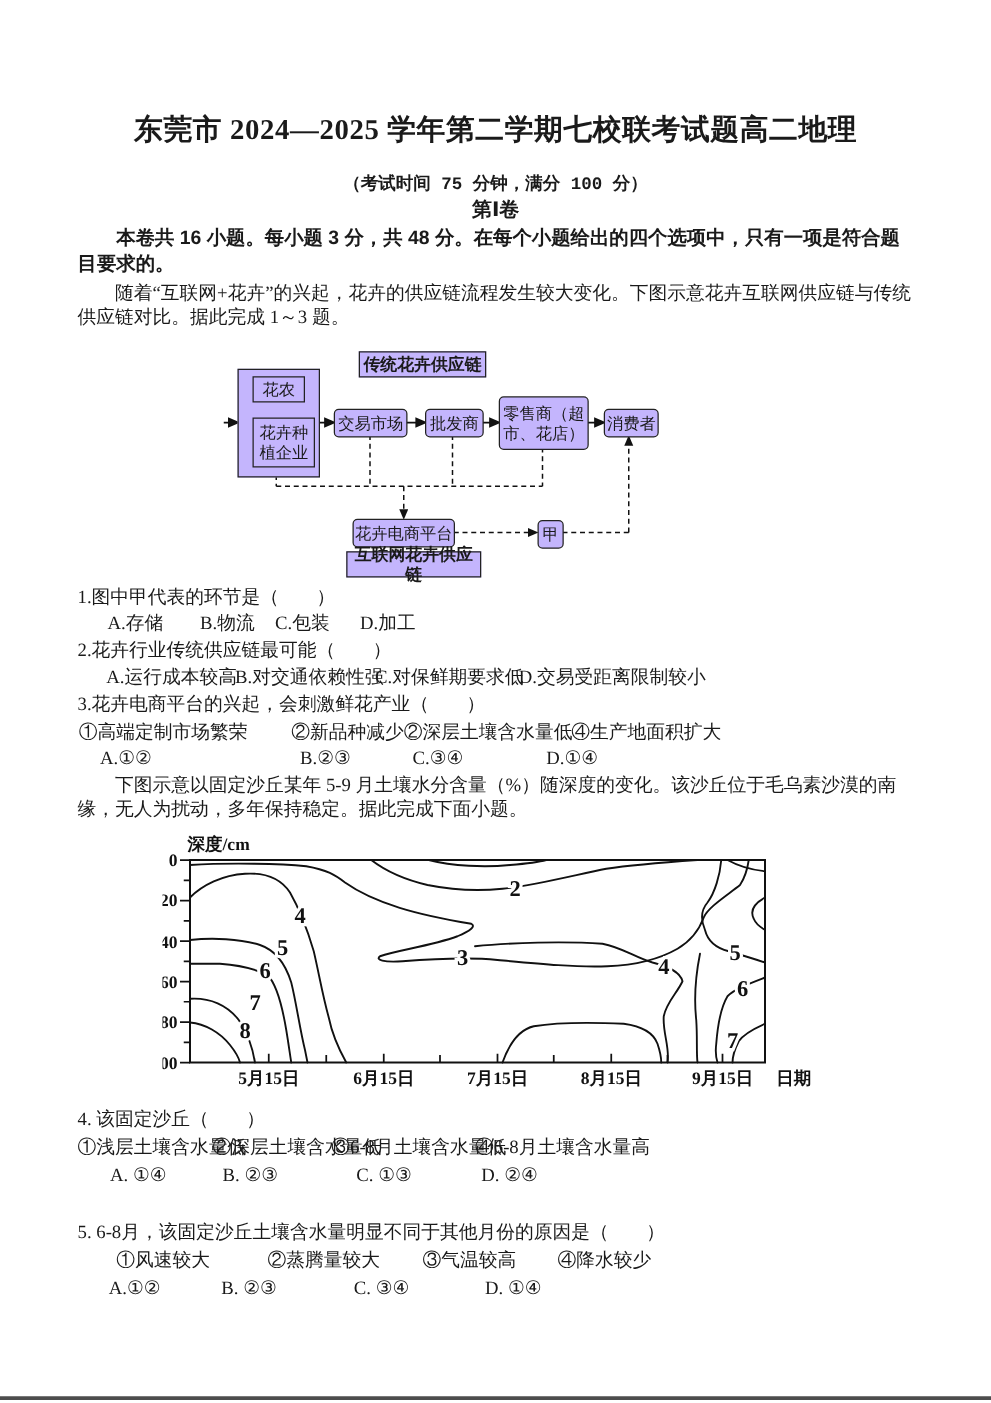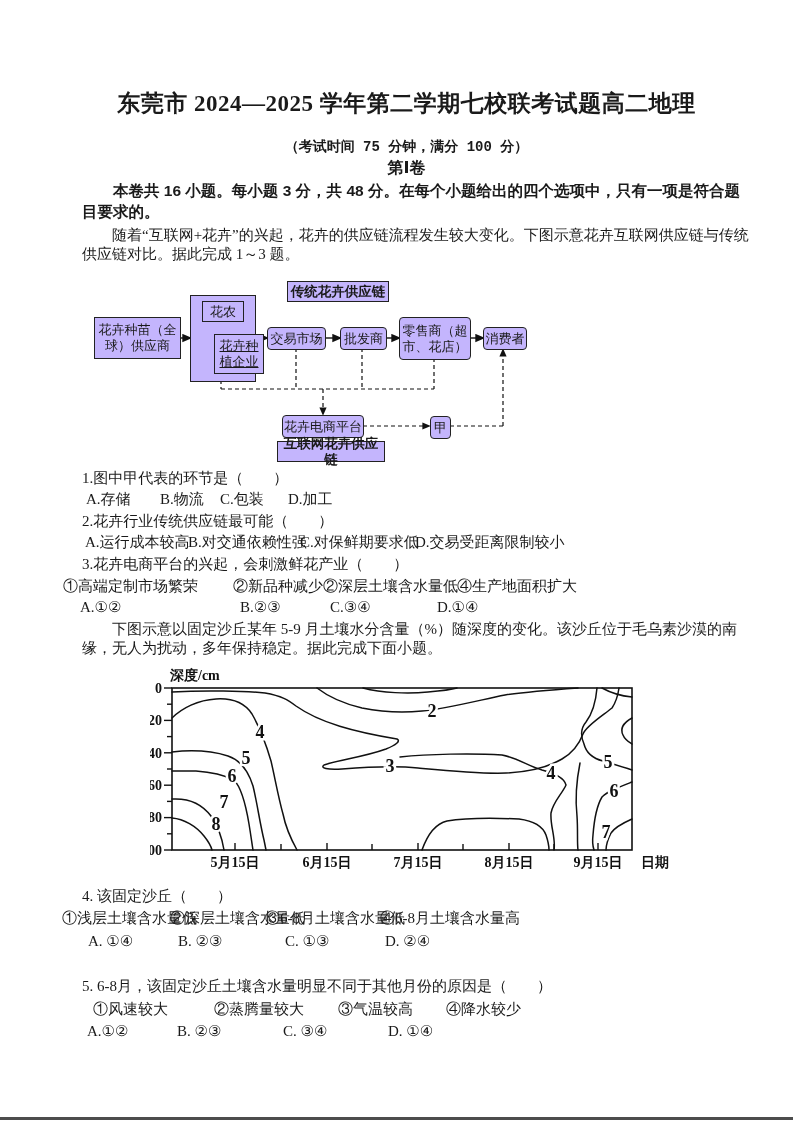--- a/index.html
+++ b/index.html
@@ -1,18 +1,18 @@
 <!DOCTYPE html>
 <html><head>
 <meta charset="utf-8">
 <style>
   html,body{margin:0;padding:0;}
   body{width:793px;height:1122px;background:#ffffff;position:relative;overflow:hidden;
        font-family:"Liberation Serif","DejaVu Serif",serif;color:#1a1a1a;}
-  .abs{position:absolute;padding-left:20px;}
+  .abs{position:absolute;}
   .center{text-align:center;left:0;right:0;}
   .title{top:88px;font-size:23px;font-weight:700;letter-spacing:.5px;}
   .subtitle{top:138px;font-size:14px;font-weight:700;font-family:Liberation Mono, monospace;}
   .section{top:158px;font-size:16px;font-weight:700;font-family:"Liberation Sans","DejaVu Sans",sans-serif;}
   .instructions{top:180px;left:62px;width:671px;font-size:15.5px;line-height:21px;font-weight:700;
        font-family:"Liberation Sans","DejaVu Sans",sans-serif;text-indent:2em;}
   .passage{left:62px;width:671px;font-size:15px;line-height:19px;text-indent:2em;}
   .stem{left:62px;width:671px;font-size:15px;line-height:20px;}
   .optrow{left:62px;width:671px;font-size:15px;line-height:20px;display:flex;}
   .optrow span{display:block;white-space:nowrap;}
@@ -75,24 +75,23 @@
       <line x1="272" y1="67" x2="272" y2="108"></line>
       <line x1="344" y1="77" x2="344" y2="108"></line>
       <line x1="131" y1="108" x2="344" y2="108"></line>
       <line x1="233" y1="108" x2="233" y2="127" marker-end="url(#arr)"></line>
       <line x1="273" y1="145" x2="333" y2="145" marker-end="url(#arr)"></line>
       <line x1="360" y1="145" x2="413" y2="145"></line>
       <line x1="413" y1="145" x2="413" y2="75" marker-end="url(#arr)"></line>
     </g>
   </svg>
   <div class="fbox flabel" style="left:197px;top:0;width:100px;height:19px;">传统花卉供应链</div>
-  <div class="fbox" style="left:4px;top:36px;width:85px;height:40px;">花卉种苗（全球）供应商</div>
   <div class="fbox" style="left:100px;top:14px;width:64px;height:85px;"></div>
   <div class="fbox" style="left:112px;top:20px;width:40px;height:19px;">花农</div>
-  <div class="fbox" style="left:124px;top:53px;width:48px;height:38px;text-decoration:underline;">花卉种植企业</div>
+  <div class="fbox" style="left:112px;top:53px;width:48px;height:38px;">花卉种植企业</div>
   <div class="fbox round" style="left:177px;top:46px;width:57px;height:21px;">交易市场</div>
   <div class="fbox round" style="left:250px;top:46px;width:45px;height:21px;">批发商</div>
   <div class="fbox round" style="left:309px;top:36px;width:70px;height:41px;">零售商（超市、花店）</div>
   <div class="fbox round" style="left:393px;top:46px;width:42px;height:21px;">消费者</div>
   <div class="fbox round" style="left:192px;top:134px;width:80px;height:21px;">花卉电商平台</div>
   <div class="fbox round" style="left:340px;top:135px;width:19px;height:21px;">甲</div>
   <div class="fbox flabel" style="left:187px;top:160px;width:106px;height:19px;">互联网花卉供应链</div>
 </div>
 
 <div class="abs stem" style="top:468px;">1.图中甲代表的环节是（　　）</div>

